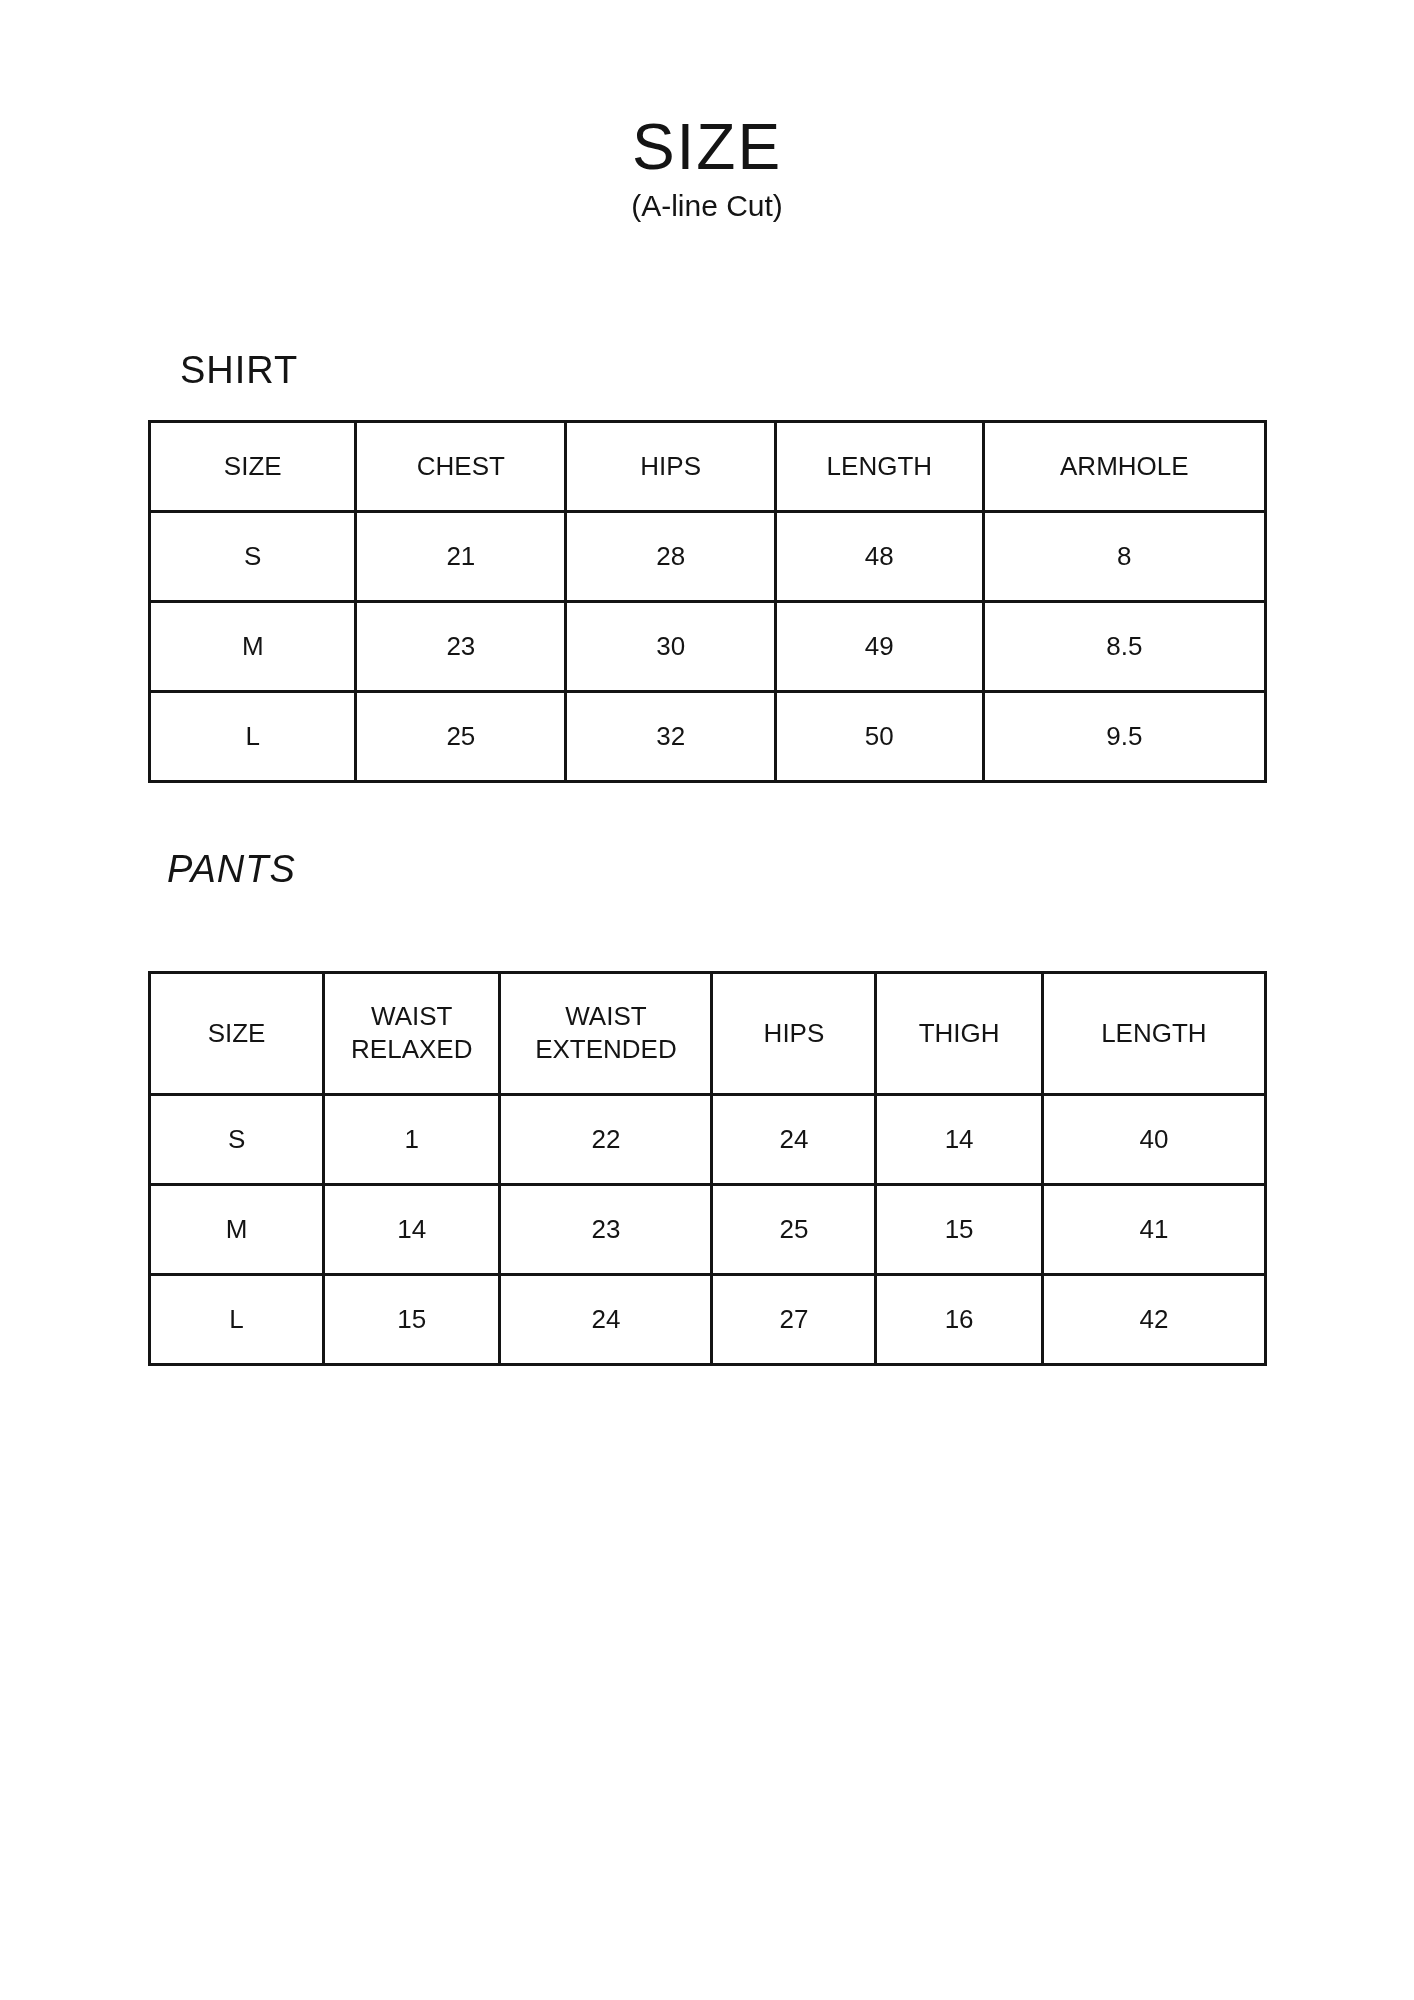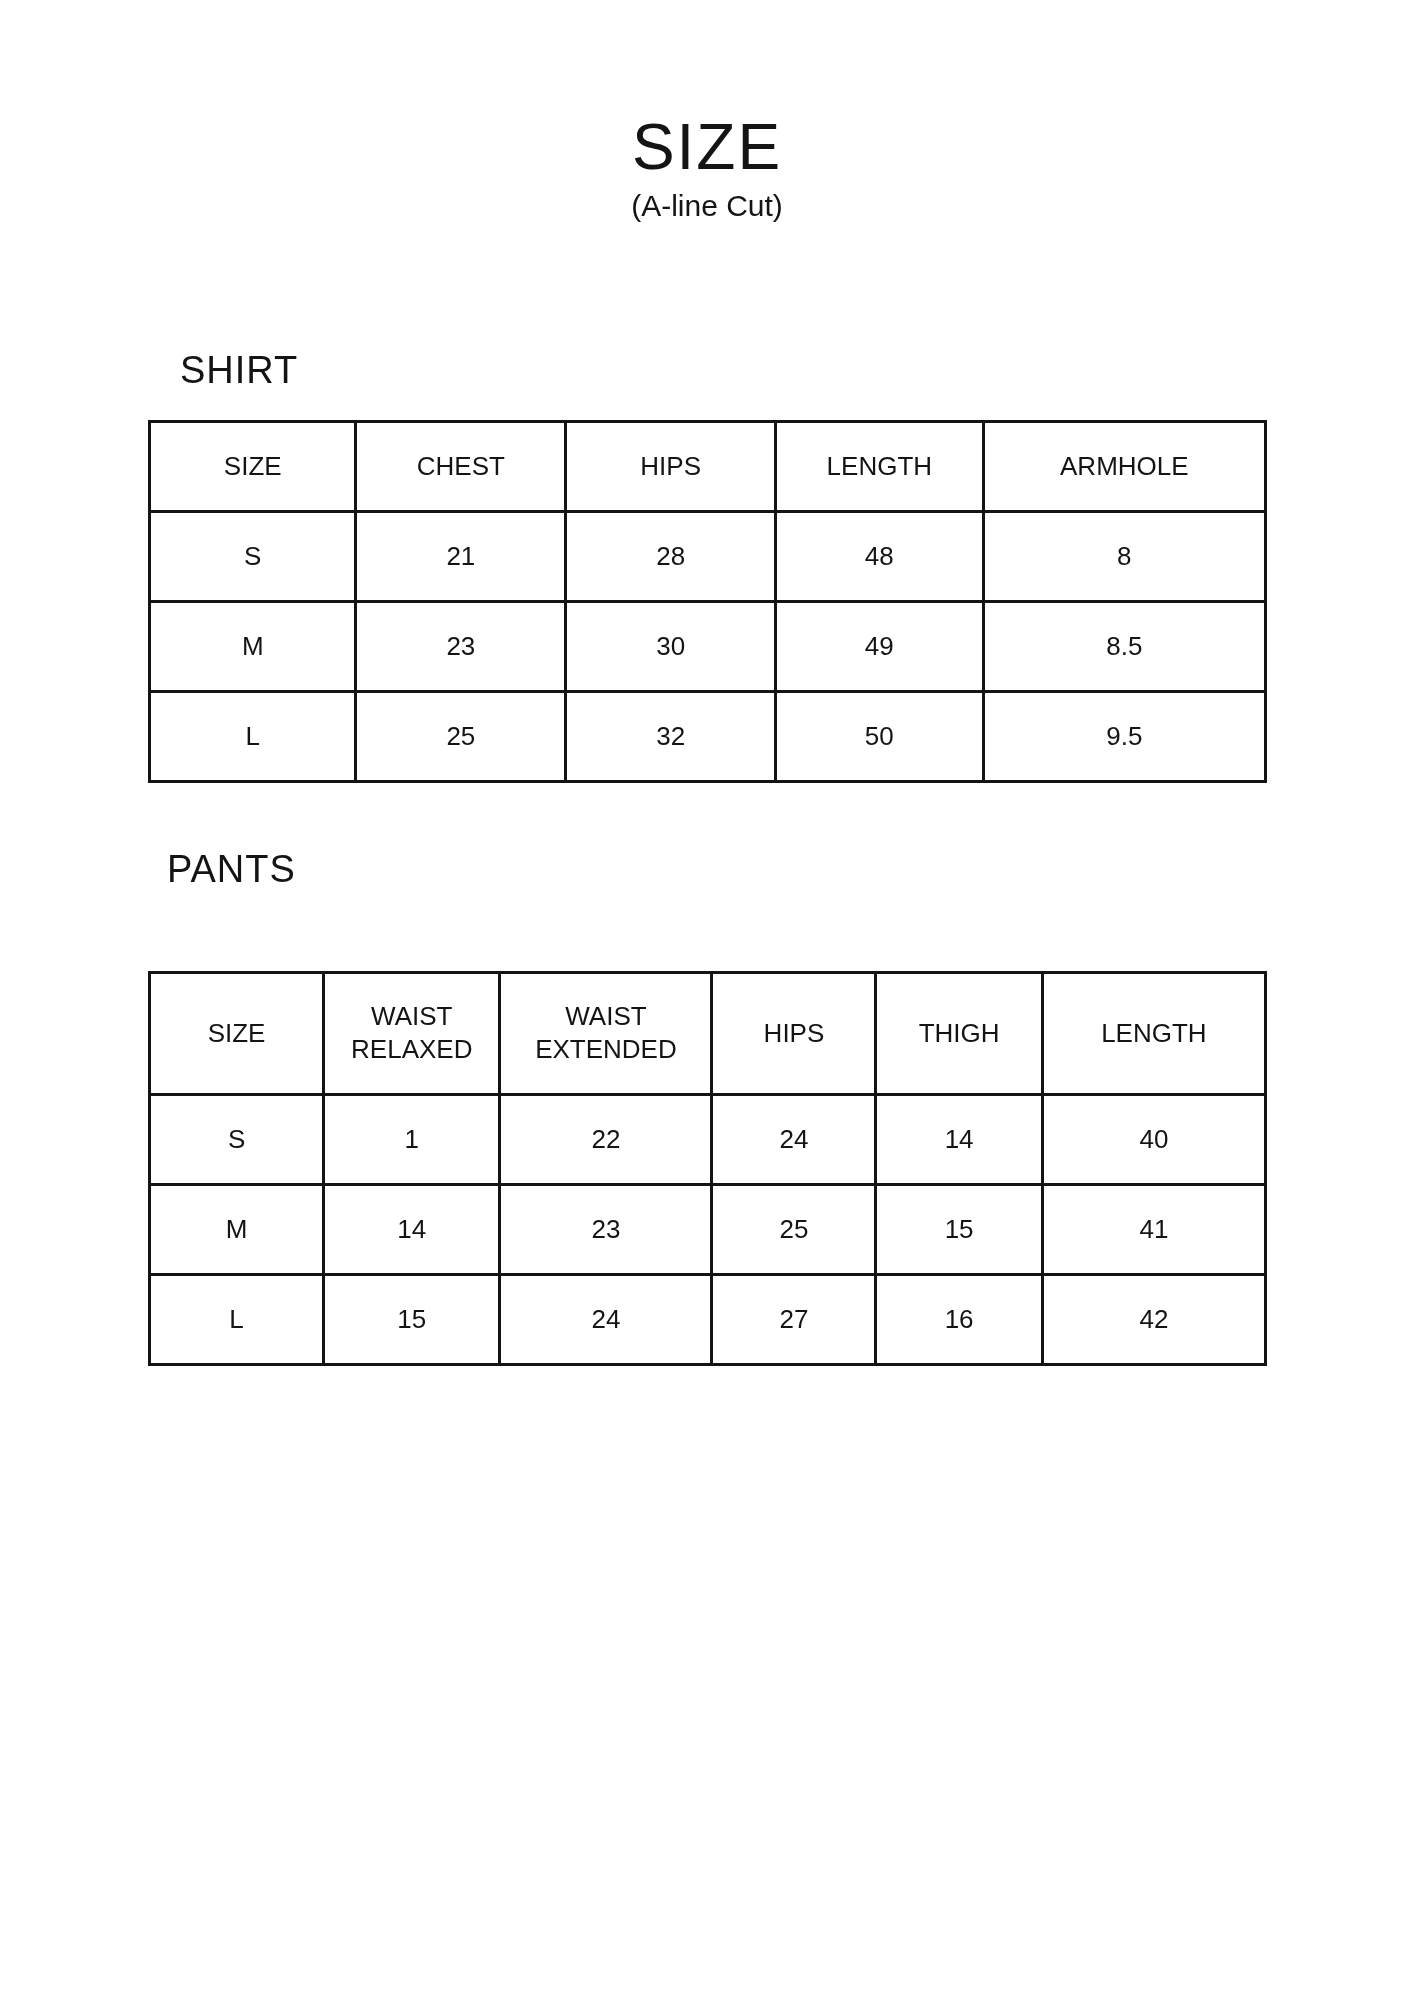--- a/index.html
+++ b/index.html
@@ -36,20 +36,21 @@
     font-weight: 400;
     letter-spacing: 1px;
     line-height: 1.1;
     margin: 0;
   }
   .shirt-heading {
     margin: 126px 0 8px 180px;
   }
   .pants-heading {
     margin: 66px 0 0 167px;
+    font-style: italic;
   }
   table.size-table {
     border-collapse: collapse;
     table-layout: fixed;
     width: 1119px;
     margin-left: 148px;
     background: #ffffff;
   }
   table.shirt-table { margin-top: 28px; }
   table.pants-table { margin-top: 80px; }

